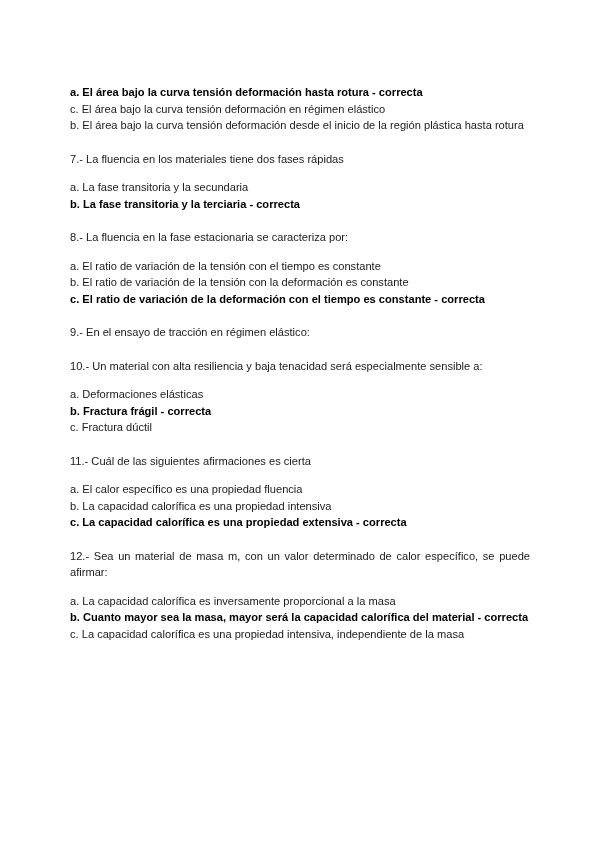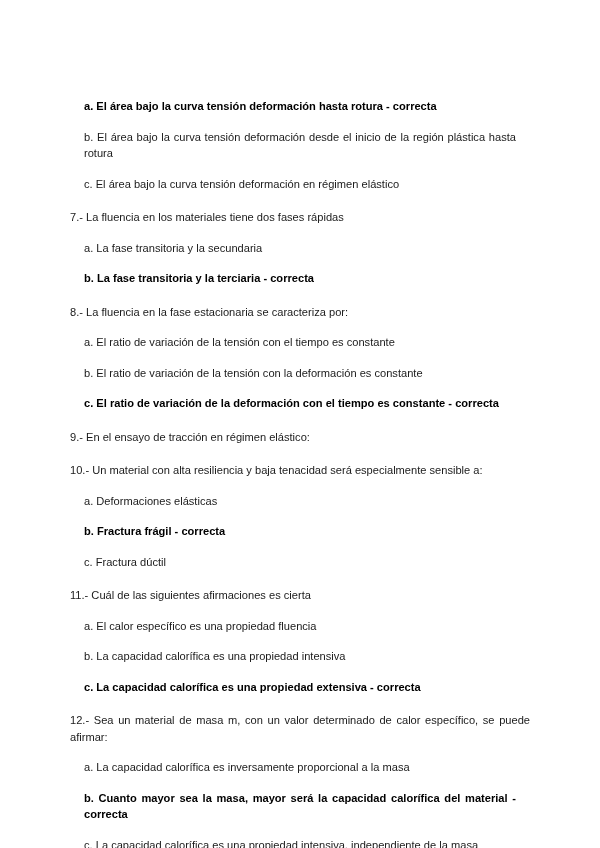--- a/index.html
+++ b/index.html
@@ -29,41 +29,41 @@
   }
   .group:last-child {
     margin-bottom: 0;
   }
   .line {
     font-size: 11.1px;
     line-height: 16.5px;
     color: #1a1a1a;
     text-align: justify;
     text-justify: inter-word;
-    margin: 14px;
+    margin: 0;
     padding: 0;
   }
   .line.bold {
     font-weight: bold;
     color: #000000;
   }
   .question {
     margin: 0 0 12px 0;
   }
 </style>
 </head>
 <body>
 
 <div class="page">
   <div id="content">
       <div class="group">
         <div class="block">
           <p class="line bold">a. El área bajo la curva tensión deformación hasta rotura - correcta</p>
+          <p class="line">c. El área bajo la curva tensión deformación en régimen elástico</p>
           <p class="line">b. El área bajo la curva tensión deformación desde el inicio de la región plástica hasta rotura</p>
-          <p class="line">c. El área bajo la curva tensión deformación en régimen elástico</p>
         </div>
       </div>
       <div class="group">
         <p class="line question">7.- La fluencia en los materiales tiene dos fases rápidas</p>
         <div class="block">
           <p class="line">a. La fase transitoria y la secundaria</p>
           <p class="line bold">b. La fase transitoria y la terciaria - correcta</p>
         </div>
       </div>
       <div class="group">

